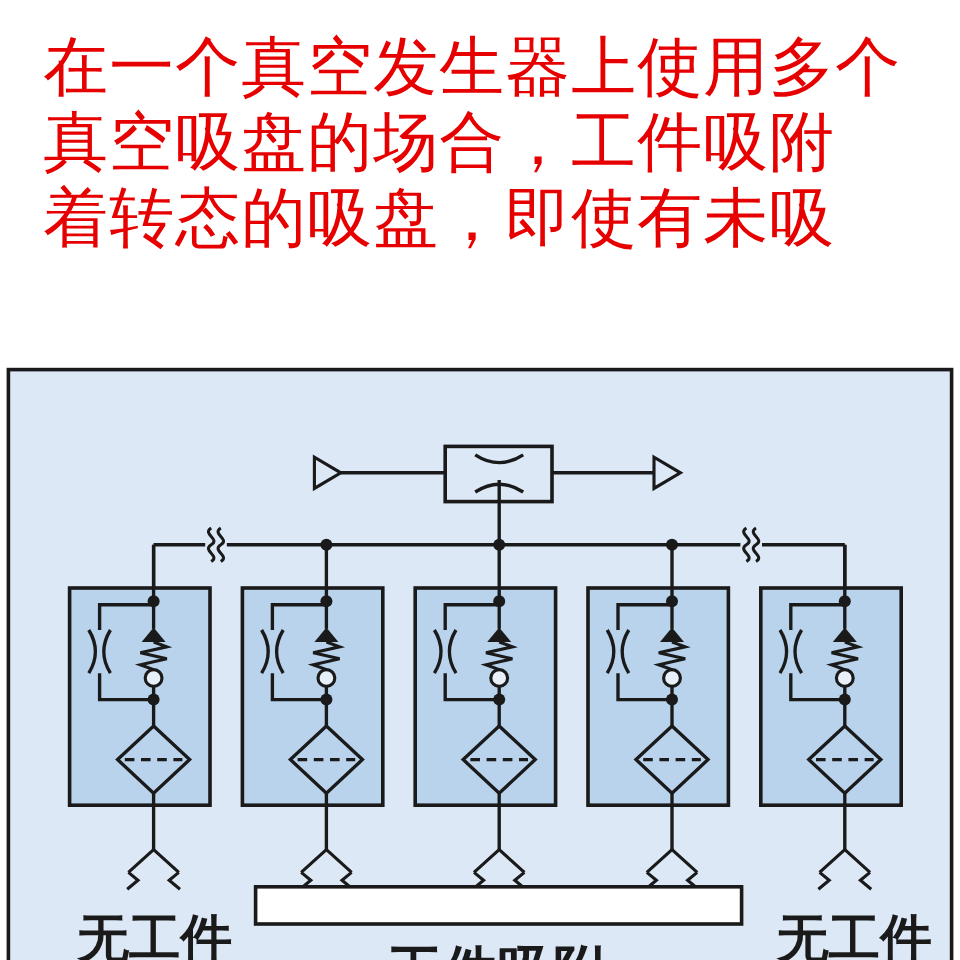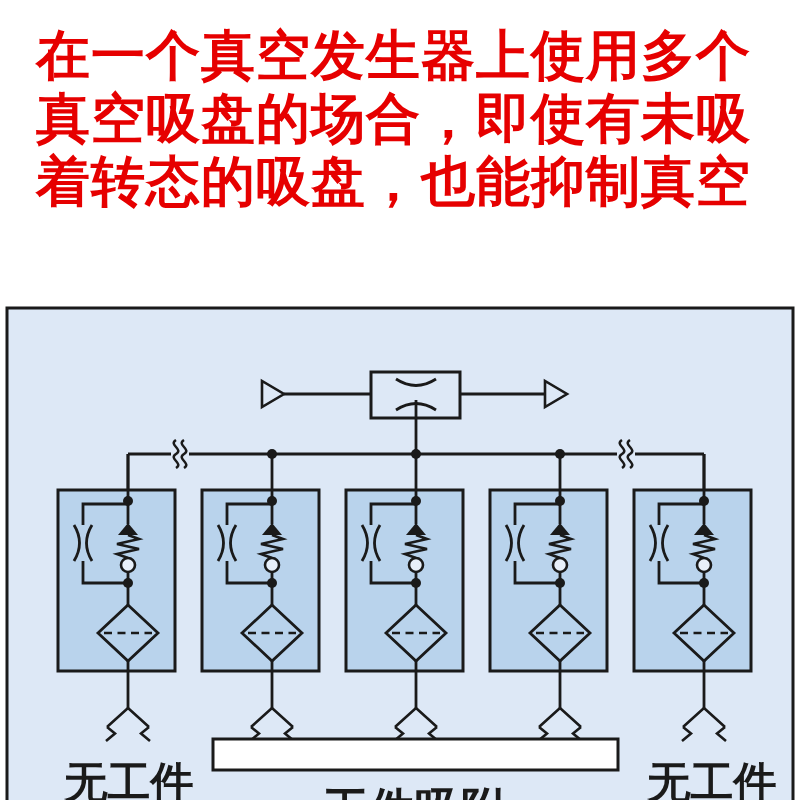--- a/index.html
+++ b/index.html
@@ -2,35 +2,35 @@
 <html><head>
 <meta charset="utf-8">
 <style>
   html,body{margin:0;padding:0;background:#ffffff;}
   .canvas{
     position:relative;width:800px;height:800px;background:#ffffff;
     overflow:hidden;font-family:"DejaVu Sans",sans-serif;
   }
   .headline{
     position:absolute;left:36px;top:24px;width:764px;
-    font-weight:bold;font-size:54px;line-height:63px;
+    font-weight:normal;font-size:54px;line-height:63px;
     letter-spacing:1px;white-space:nowrap;
   }
   .headline .hl{height:63px;}
   svg{position:absolute;left:0;top:0;}
   text{font-family:"DejaVu Sans",sans-serif;}
 </style>
 </head>
 <body>
 
 <div class="canvas">
   <div class="headline" style="color: rgb(230, 0, 0);">
     <div class="hl">在一个真空发生器上使用多个</div>
-    <div class="hl">真空吸盘的场合，即使有未吸</div>
-    <div class="hl">着转态的吸盘，也能抑制真空</div>
+    <div class="hl">真空吸盘的场合，工件吸附</div>
+    <div class="hl">着转态的吸盘，即使有未吸</div>
   </div>
   <svg id="diagram" width="800" height="800" viewBox="0 0 800 800">
       <rect x="7" y="308" width="786" height="500" fill="#dde8f6" stroke="#1a1a1a" stroke-width="3"></rect>
       <g>
         <line x1="284" y1="394" x2="371" y2="394" stroke="#1a1a1a" stroke-width="2.8"></line>
         <line x1="460" y1="394" x2="545" y2="394" stroke="#1a1a1a" stroke-width="2.8"></line>
         <polygon points="262,381 262,407 284,394" fill="none" stroke="#1a1a1a" stroke-width="2.6"></polygon>
         <polygon points="545,381 545,407 567,394" fill="none" stroke="#1a1a1a" stroke-width="2.6"></polygon>
         <rect x="371" y="372" width="89" height="46" fill="none" stroke="#1a1a1a" stroke-width="3"></rect>
         <path d="M396,379 Q416,392 436,379" fill="none" stroke="#1a1a1a" stroke-width="2.8"></path>

